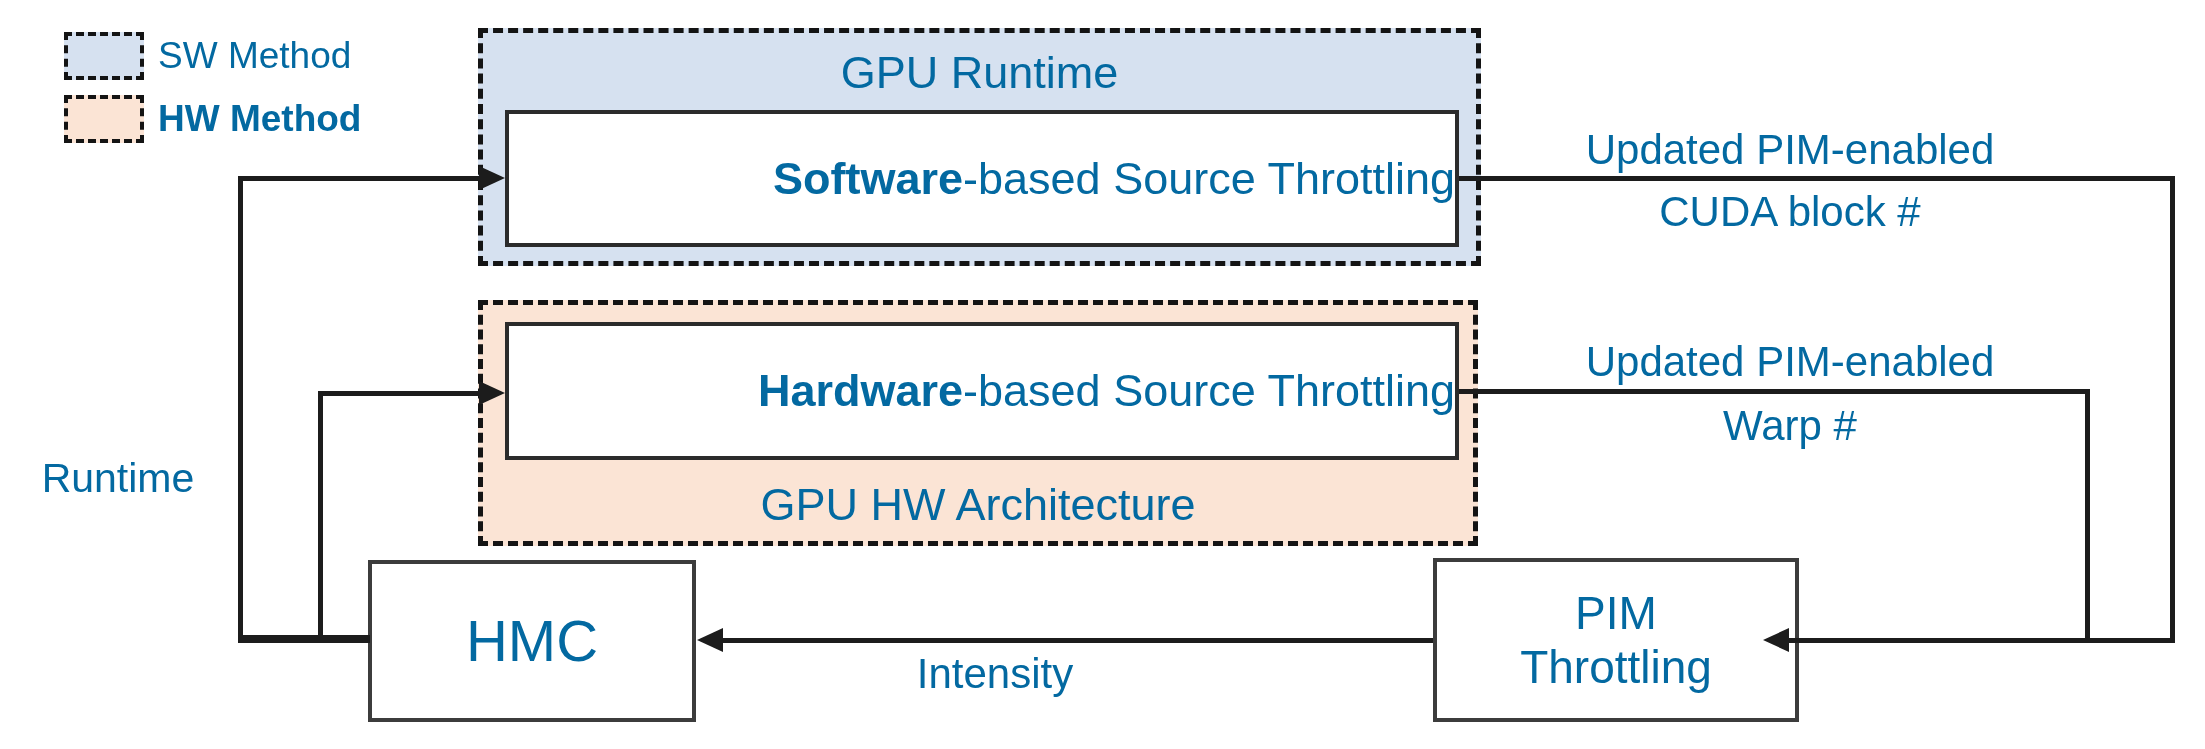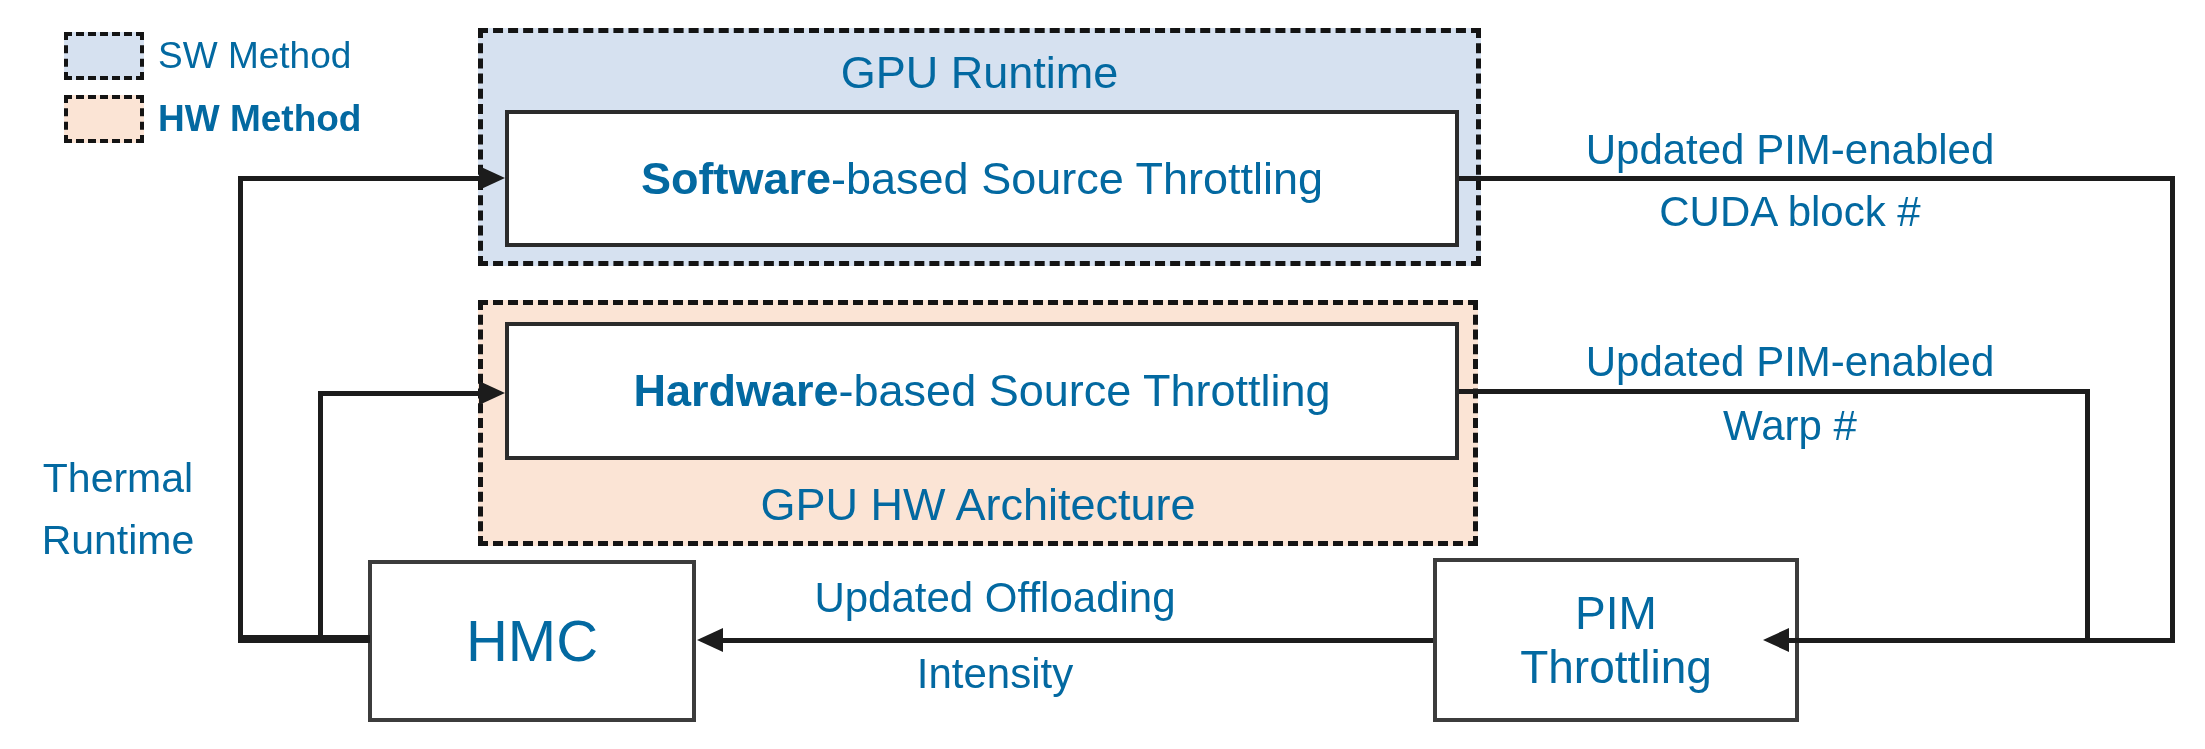--- a/index.html
+++ b/index.html
@@ -13,21 +13,21 @@
   .swatch.hw{background:#fbe4d5;}
   .legend-label{position:absolute;font-size:37px;line-height:1.1;white-space:nowrap;}
   
   .region{position:absolute;border:5px dashed #141414;box-sizing:border-box;}
   .region.blue{background:#d6e1f0;}
   .region.orange{background:#fbe4d5;}
   .region-title{position:absolute;left:0;right:0;text-align:center;font-size:45px;white-space:nowrap;}
   
   .node{position:absolute;background:#ffffff;border:4px solid #2b2b2b;box-sizing:border-box;
         display:flex;align-items:center;justify-content:center;text-align:center;}
-  .node.big{font-size:45px;}
+  .node.big{font-size:45px;justify-content:flex-end;}
   .node.small{border-color:#3c3c3c;font-size:46px;line-height:1.18;}
   .bold{font-weight:bold;}
   
   .line{position:absolute;background:#1c1c1c;}
   .thick{height:8px;}
   
   .arrow-right{position:absolute;width:0;height:0;
     border-top:12px solid transparent;border-bottom:12px solid transparent;
     border-left:26px solid #1c1c1c;}
   .arrow-left{position:absolute;width:0;height:0;
@@ -67,31 +67,29 @@
   </div>
 
   <div class="node small" style="left:1433px;top:558px;width:366px;height:164px;">
     <span>
       <span style="display:block;">PIM</span>
       <span style="display:block;">Throttling</span>
     </span>
   </div>
 
   <div class="edge-label" style="left:12px;top:448px;width:212px;font-size:41px;line-height:1.5;">
-    <span style="display:block;">Thermal</span>
     <span style="display:block;">Runtime</span>
   </div>
 
   <div class="edge-label" style="left:1490px;top:126px;width:600px;">Updated PIM-enabled</div>
   <div class="edge-label" style="left:1490px;top:188px;width:600px;">CUDA block #</div>
 
   <div class="edge-label" style="left:1490px;top:338px;width:600px;">Updated PIM-enabled</div>
   <div class="edge-label" style="left:1490px;top:402px;width:600px;">Warp #</div>
 
-  <div class="edge-label" style="left:745px;top:574px;width:500px;">Updated Offloading</div>
   <div class="edge-label" style="left:745px;top:650px;width:500px;">Intensity</div>
 
   <div class="line" style="left:1459px;top:176px;width:716px;height:5px;"></div>
   <div class="line" style="left:2170px;top:176px;width:5px;height:467px;"></div>
 
   <div class="line" style="left:1459px;top:389px;width:631px;height:5px;"></div>
   <div class="line" style="left:2085px;top:389px;width:5px;height:254px;"></div>
 
   <div class="line" style="left:1770px;top:638px;width:405px;height:5px;"></div>
   <div class="arrow-left" style="left:1763px;top:628px;"></div>

